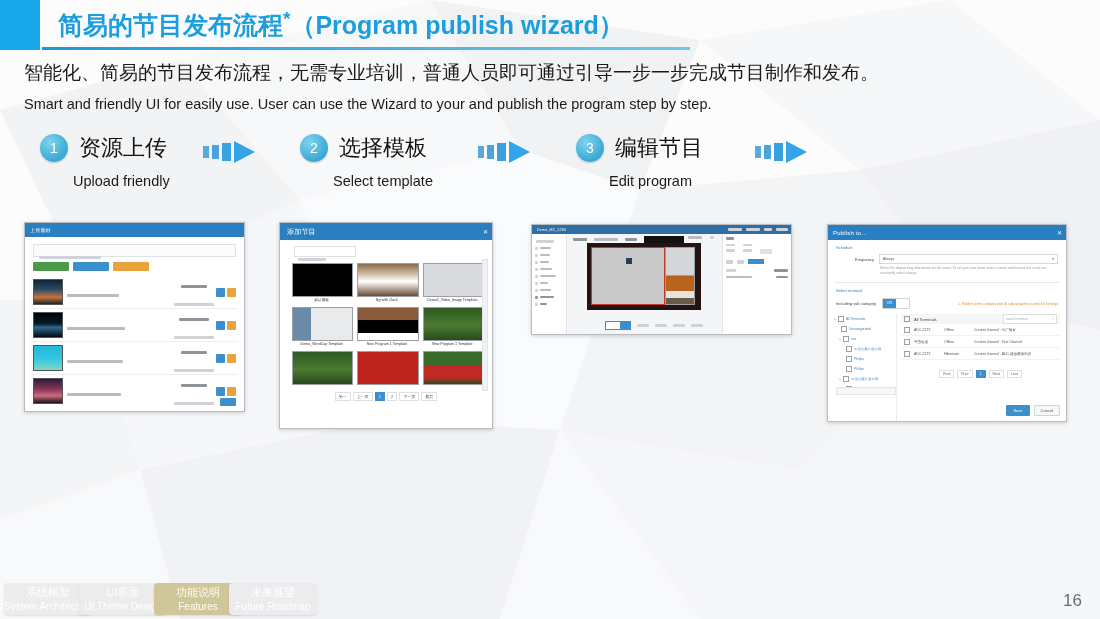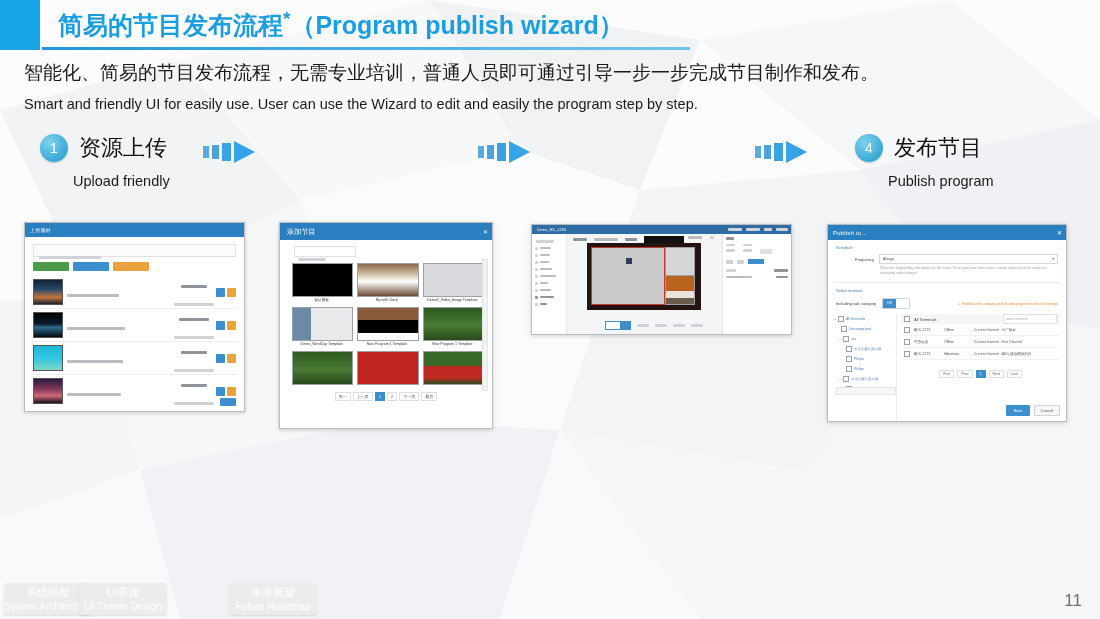--- a/index.html
+++ b/index.html
@@ -163,59 +163,63 @@
 
 <div class="hdr">
   <div class="hdr-block"></div>
   <div class="hdr-title">
     <span>简易的节目发布流程</span><span class="star">*</span><span>（Program publish wizard）</span>
   </div>
   <div class="hdr-rule"></div>
 </div>
 
 <div class="sub-cn">智能化、简易的节目发布流程，无需专业培训，普通人员即可通过引导一步一步完成节目制作和发布。</div>
-<div class="sub-en">Smart and friendly UI for easily use. User can use the Wizard to edit and easily the program step by step.</div>
+<div class="sub-en">Smart and friendly UI for easily use. User can use the Wizard to your and publish the program step by step.</div>
 
 <div class="steps">
 
   <div class="step" style="left:40px;">
     <span class="num">1</span><span class="cn">资源上传</span>
     <span class="en">Upload friendly</span>
   </div>
   <div class="arrow" style="left:203px;">
     <svg viewBox="0 0 60 22" width="60" height="22">
         <rect x="0" y="5" width="6" height="12" fill="#5aa9dd"></rect>
         <rect x="9" y="4" width="7" height="14" fill="#4aa3dd"></rect>
         <rect x="19" y="2" width="9" height="18" fill="#3aa0e0"></rect>
         <polygon points="31,0 52,11 31,22" fill="#34a3e8"></polygon>
       </svg>
   </div>
 
+  <div class="step" style="left:300px;">
+    <span class="num">2</span><span class="cn">选择模板</span>
+    <span class="en">Select template</span>
+  </div>
   <div class="arrow" style="left:478px;">
     <svg viewBox="0 0 60 22" width="60" height="22">
         <rect x="0" y="5" width="6" height="12" fill="#5aa9dd"></rect>
         <rect x="9" y="4" width="7" height="14" fill="#4aa3dd"></rect>
         <rect x="19" y="2" width="9" height="18" fill="#3aa0e0"></rect>
         <polygon points="31,0 52,11 31,22" fill="#34a3e8"></polygon>
       </svg>
   </div>
 
+  <div class="step" style="left:576px;">
+    <span class="num">3</span><span class="cn">编辑节目</span>
+    <span class="en">Edit program</span>
+  </div>
   <div class="arrow" style="left:755px;">
     <svg viewBox="0 0 60 22" width="60" height="22">
         <rect x="0" y="5" width="6" height="12" fill="#5aa9dd"></rect>
         <rect x="9" y="4" width="7" height="14" fill="#4aa3dd"></rect>
         <rect x="19" y="2" width="9" height="18" fill="#3aa0e0"></rect>
         <polygon points="31,0 52,11 31,22" fill="#34a3e8"></polygon>
       </svg>
   </div>
 
-  <div class="step" style="left:855px;">
-    <span class="num">4</span><span class="cn">发布节目</span>
-    <span class="en">Publish program</span>
-  </div>
 </div>
 
 <div class="shot" id="p1">
   <div class="tbar tb">
     <span class="t">上传素材</span>
   </div>
   <div class="srch">
     <span class="blur l" style="width:62px;height:3px;margin:4px 0 0 5px;"></span>
   </div>
   <div class="btns">
@@ -540,18 +544,22 @@
 
 <div class="nav">
   <div class="tabbtn" style="left:4px;">
     <span class="cn">系统框架</span>
     <span class="en">System Architecture</span>
   </div>
   <div class="tabbtn" style="left:79px;">
     <span class="cn">UI界面</span>
     <span class="en">UI Theme Design</span>
   </div>
+  <div class="tabbtn on" style="left:154px;">
+    <span class="cn">功能说明</span>
+    <span class="en">Features</span>
+  </div>
   <div class="tabbtn" style="left:229px;">
     <span class="cn">未来展望</span>
     <span class="en">Future Roadmap</span>
   </div>
-  <div class="pageno">11</div>
+  <div class="pageno">16</div>
 </div>
 
 </body></html>

